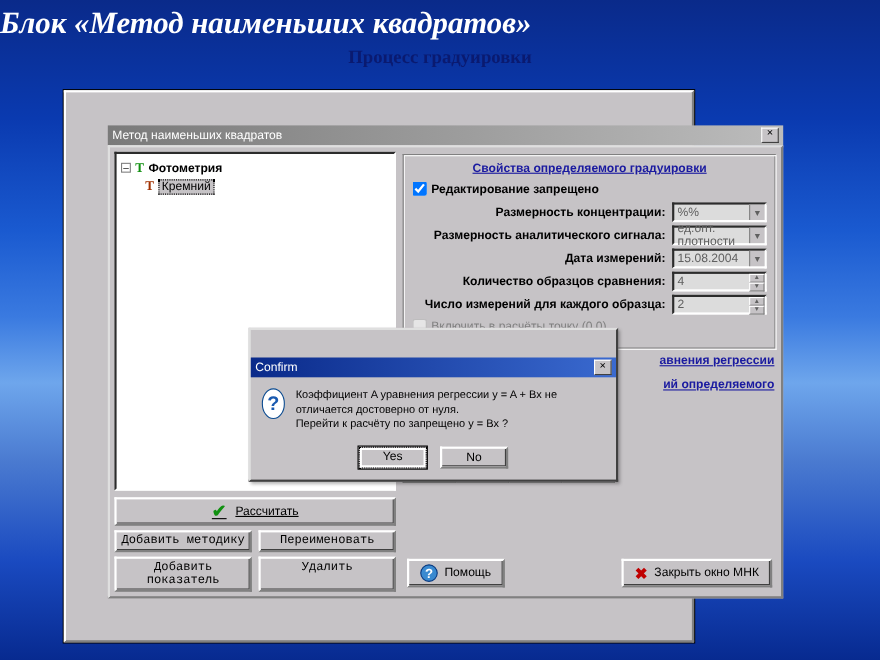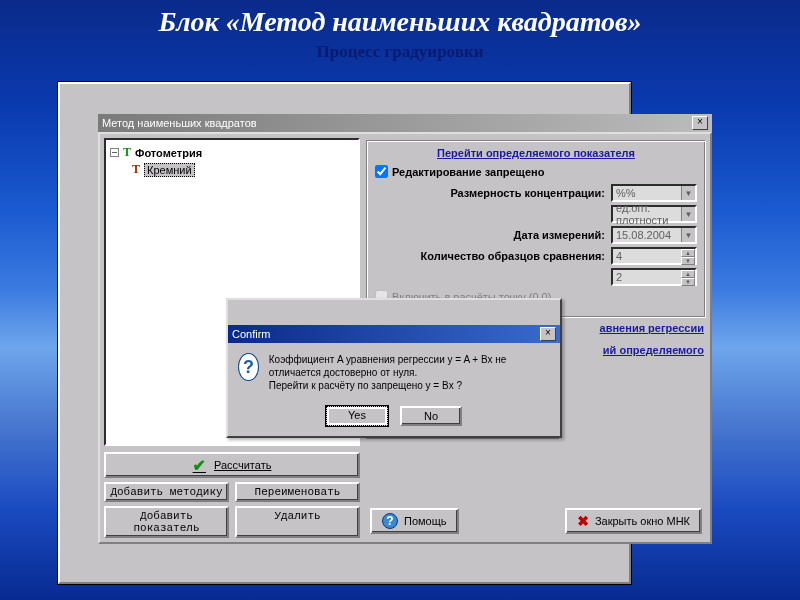--- a/index.html
+++ b/index.html
@@ -1,21 +1,21 @@
 <!DOCTYPE html>
 <html><head>
 <meta charset="utf-8">
 <style>
   * { box-sizing: border-box; margin: 0; padding: 0; }
   body {
     width: 800px; height: 600px; overflow: hidden;
     font-family: Tahoma, Arial, sans-serif; font-size: 11px;
     background: linear-gradient(180deg,#0a2a8a 0%, #0a3ab0 18%, #1a5ad0 35%, #3a7ae0 48%, #6ea6ec 58%, #4a7ad0 70%, #1a4ac0 85%, #072a90 100%);
   }
-  .slide-title { color:#fff; font-style:italic; font-family:"Times New Roman",serif; font-size:28px; font-weight:bold; text-align:center; padding-top:6px; }
+  .slide-title { color:#fff; font-style:italic; font-family:"Times New Roman",serif; font-size:28px; font-weight:bold; text-align:left; padding-top:6px; }
   .slide-sub { color:#0a1a70; font-weight:bold; font-family:"Times New Roman",serif; font-size:17px; text-align:center; padding-top:4px; }
   .frame {
     position:absolute; left:58px; top:82px; width:573px; height:502px;
     background:#c6c3c6; border:2px solid #fff; border-right-color:#808080; border-bottom-color:#808080;
     box-shadow:0 0 0 1px #000;
   }
   .winwrap { position:absolute; left:38px; top:30px; width:614px; height:430px; }
   .titlebar {
     height:18px; background:linear-gradient(90deg,#7a7a7a,#bcbcbc);
     color:#fff; font-size:11px; display:flex; align-items:center; padding:0 4px; justify-content:space-between;
@@ -117,33 +117,34 @@
           <div class="winbtn">Переименовать</div>
         </div>
         <div class="btnrow">
           <div class="winbtn">Добавить показатель</div>
           <div class="winbtn">Удалить</div>
         </div>
       </div>
 
       <div class="rightpane">
         <div class="group">
-          <div class="group-title">Перейти определяемого показателя</div>
+          <div class="group-title">Свойства определяемого градуировки</div>
           <div class="checkboxline">
             <input type="checkbox" class="chk" checked="" style="">
             <span>Редактирование запрещено</span>
           </div>
           <div class="field">
             <label>Размерность концентрации:</label>
             <div class="inp">
                 <span>%%</span>
                 <div class="dd">▼</div>
               </div>
           </div>
           <div class="field">
+            <label>Размерность аналитического сигнала:</label>
             <div class="inp">
                 <span>ед.опт. плотности</span>
                 <div class="dd">▼</div>
               </div>
           </div>
           <div class="field">
             <label>Дата измерений:</label>
             <div class="inp">
                 <span>15.08.2004</span>
                 <div class="dd">▼</div>
@@ -153,20 +154,21 @@
             <label>Количество образцов сравнения:</label>
             <div class="inp spin">
                 <span>4</span>
                 <div class="spbtns">
                   <div>▲</div>
                   <div>▼</div>
                 </div>
               </div>
           </div>
           <div class="field">
+            <label>Число измерений для каждого образца:</label>
             <div class="inp spin">
                 <span>2</span>
                 <div class="spbtns">
                   <div>▲</div>
                   <div>▼</div>
                 </div>
               </div>
           </div>
           <div class="checkboxline" style="color:#808080;font-weight:normal;margin-top:4px">
             <input type="checkbox" class="chk" disabled="" style="">

